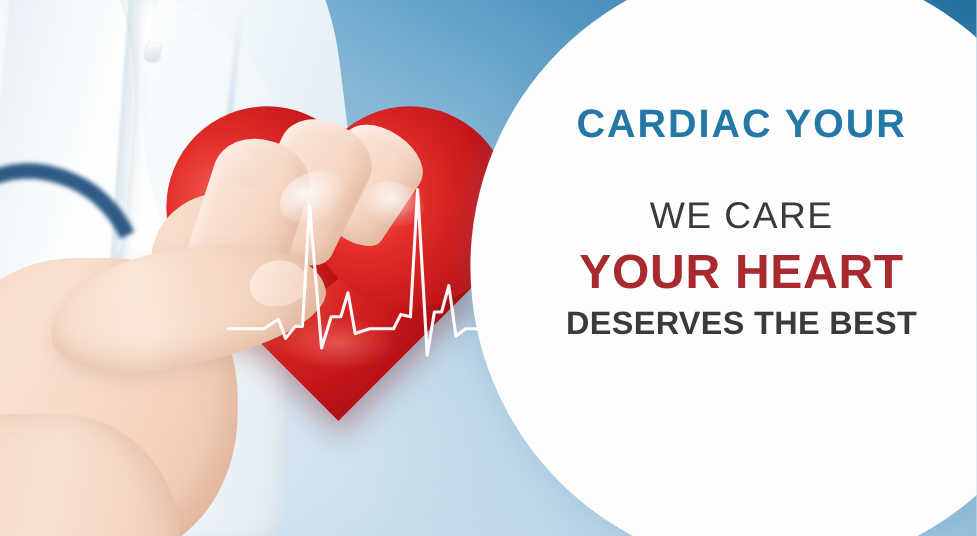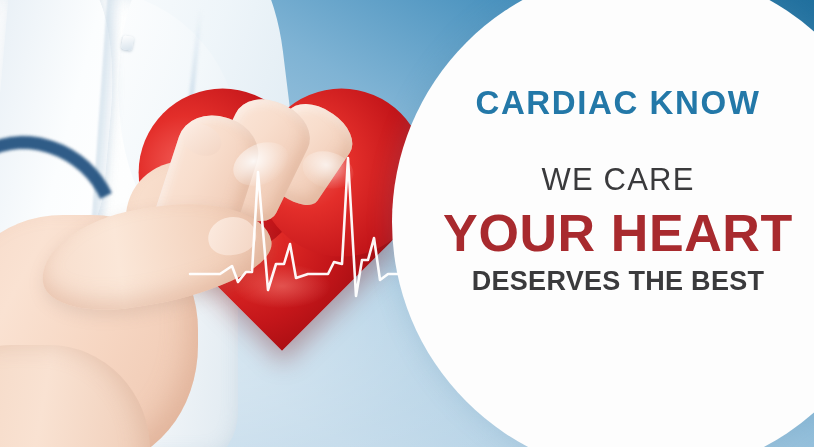--- a/index.html
+++ b/index.html
@@ -280,21 +280,21 @@
   .headline-sub {
     font-size: 31px;
     font-weight: 300;
     letter-spacing: 1.2px;
     color: #3a3a3c;
     line-height: 1;
     margin: 0 0 12px 0;
     white-space: nowrap;
   }
   .headline-accent {
-    font-size: 52px;
+    font-size: 40px;
     font-weight: 700;
     letter-spacing: 0.6px;
     color: #a82a2e;
     line-height: 1;
     margin: 0 0 9px 0;
     white-space: nowrap;
   }
   .headline-tag {
     font-size: 27px;
     font-weight: 700;
@@ -343,19 +343,19 @@
     <div class="finger finger-2"></div>
     <div class="finger finger-1"></div>
     <div class="finger-nail"></div>
     <div class="thumb"></div>
     <div class="thumb-nail"></div>
   </div>
 
   <div class="circle-panel"></div>
 
   <div class="text-block">
-    <div class="headline-main">CARDIAC KNOW</div>
+    <div class="headline-main">CARDIAC YOUR</div>
     <div class="headline-sub">WE CARE</div>
     <div class="headline-accent">YOUR HEART</div>
     <div class="headline-tag">DESERVES THE BEST</div>
   </div>
 
 </div>
 
 </body></html>

